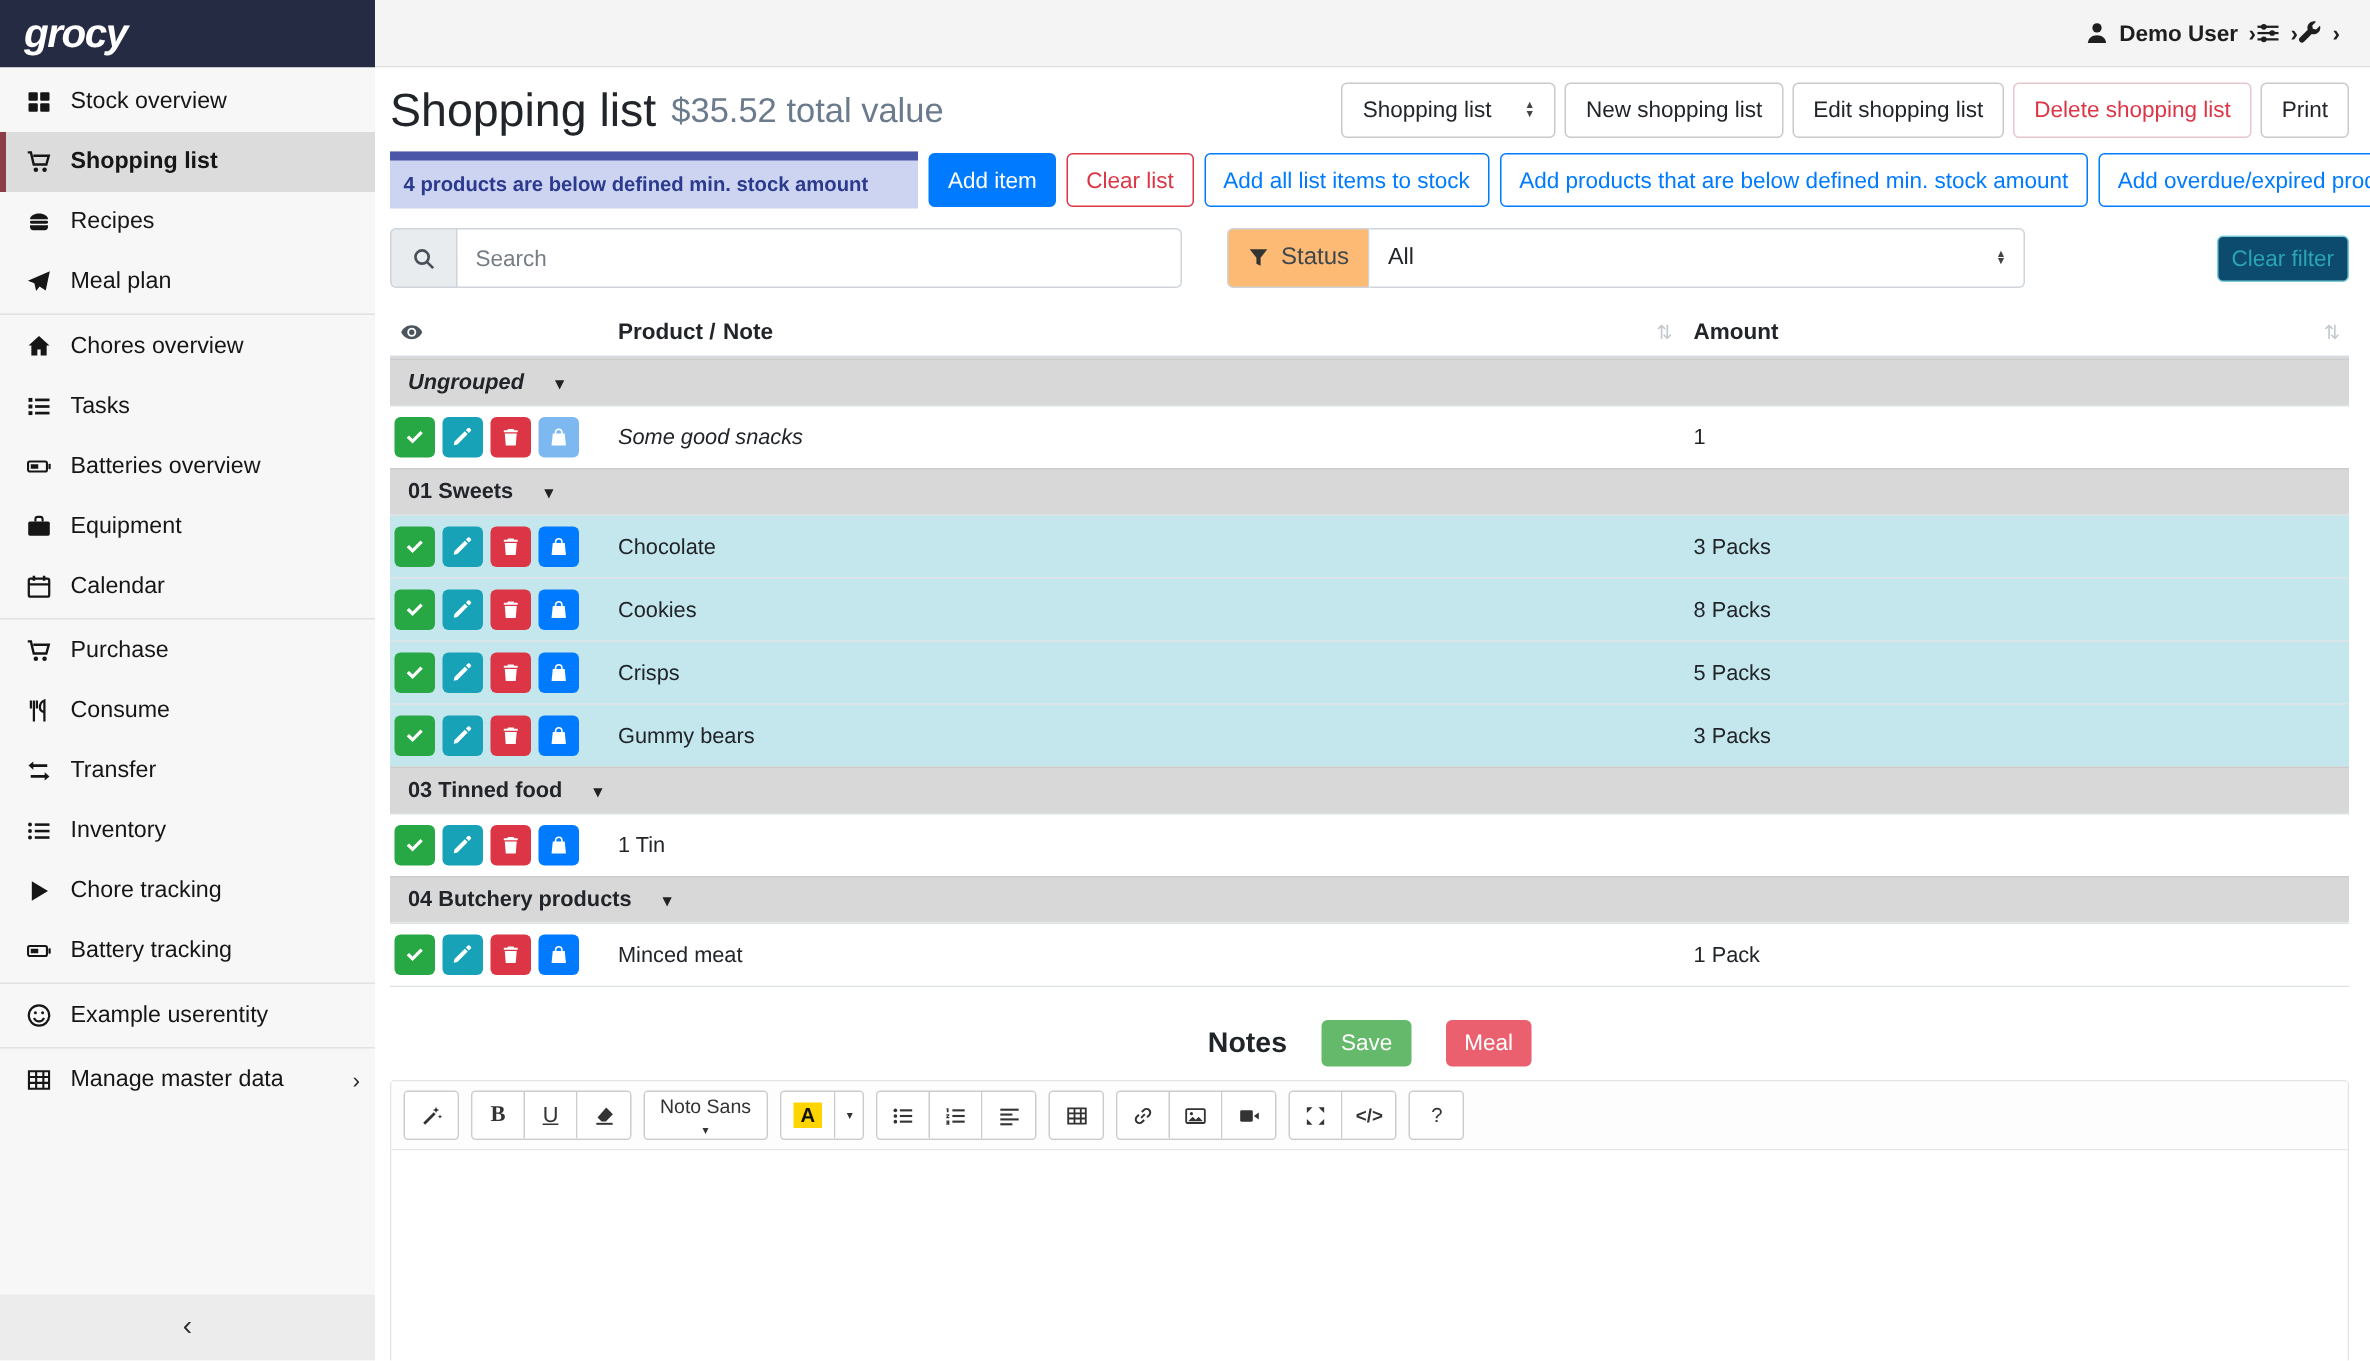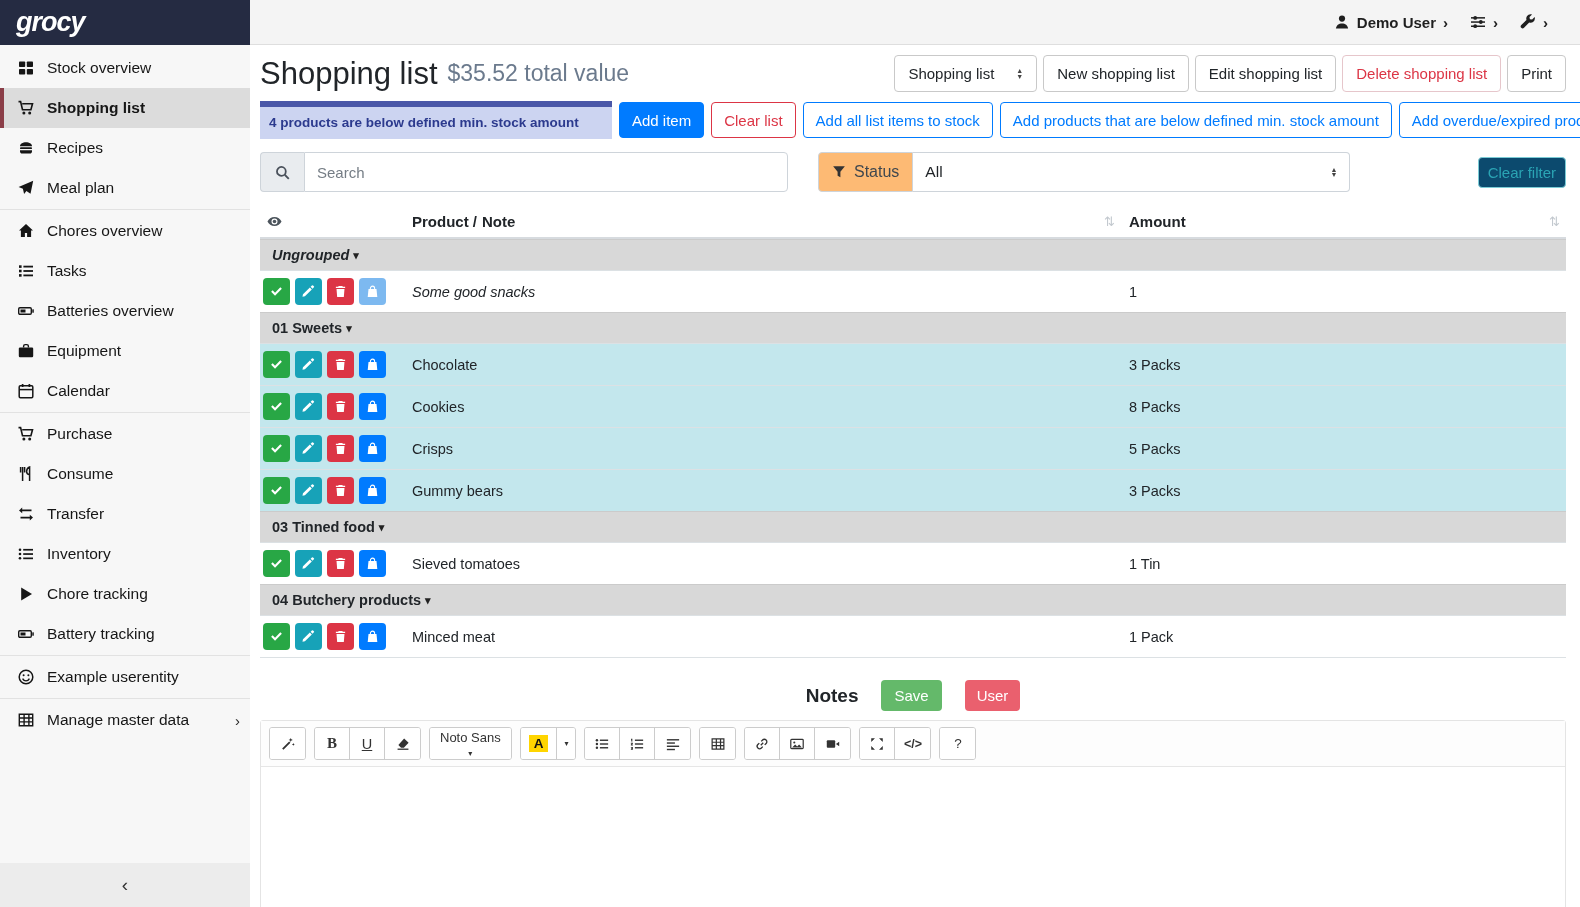--- a/index.html
+++ b/index.html
@@ -7,21 +7,21 @@
        font-family:"Liberation Sans",sans-serif;position:relative;}
   .uni{font-style:normal;}
   svg{display:block;}
 
   
   .topbar{height:45px;display:flex;}
   .logo{width:250px;min-width:250px;box-sizing:border-box;background:#252b42;color:#fff;
         font-size:27px;font-weight:700;font-style:italic;letter-spacing:-1px;
         display:flex;align-items:center;padding-left:16px;cursor:pointer;}
   .topbar-right{flex:1;background:#f4f4f4;border-bottom:1px solid #dedede;display:flex;
-        align-items:center;justify-content:flex-end;gap:22px;padding-right:32px;}
+        align-items:center;justify-content:flex-end;padding-right:20px;}
   .tb-item{display:flex;align-items:center;gap:7px;font-size:15px;font-weight:700;color:#1f1f1f;cursor:pointer;}
   .tb-item .ic{font-size:16px;color:#1f1f1f;}
   .tb-chev{font-size:15px;font-weight:700;color:#1f1f1f;}
 
   
   .layout{display:flex;height:862px;}
 
   
   .sidebar{width:250px;min-width:250px;background:#f7f7f7;display:flex;flex-direction:column;justify-content:space-between;}
   #sidebar-items{flex:1;padding-top:3px;}
@@ -83,21 +83,21 @@
   
   .table{margin-top:14px;}
   .grid-cols{display:grid;grid-template-columns:152px 1fr 437px;align-items:center;}
   .thead{height:31px;border-bottom:2px solid #d7dbdf;font-weight:700;font-size:15px;}
   .th{display:flex;align-items:center;height:100%;}
   .th-eye{padding-left:7px;color:#4c545c;cursor:pointer;font-size:15px;}
   .note-col{margin-left:5px;}
   .sort{margin-left:auto;margin-right:14px;color:#c3c9cf;font-size:13px;font-weight:400;}
   .th-amount .sort{margin-right:6px;}
   .group-row{background:#d8d8d8;height:30px;display:flex;align-items:center;padding-left:12px;
-        font-size:14.5px;font-weight:700;gap:4px;cursor:pointer;border-top:1px solid #cbcbcb;}
+        font-size:14.5px;font-weight:700;gap:21px;cursor:pointer;border-top:1px solid #cbcbcb;}
   .group-row.italic .group-name{font-style:italic;font-weight:600;}
   .group-caret{font-size:11px;color:#222;}
   .product-row{height:41px;border-top:1px solid #dce1e4;font-size:14.5px;background:#fff;}
   .product-row.hl{background:#c3e7ed;}
   #table-body{border-bottom:1px solid #dce1e4;}
   .row-btns{display:flex;gap:5px;padding-left:3px;}
   .row-btn{width:27px;height:27px;border:none;border-radius:4px;color:#fff;display:flex;
         align-items:center;justify-content:center;cursor:pointer;padding:0;}
   .row-btn svg{width:13px;height:13px;}
   .rb-green{background:#28a745;}.rb-teal{background:#17a2b8;}.rb-red{background:#dc3545;}
@@ -594,21 +594,20 @@
                   <path d="M5.7 1.2h4.6l.5 1.1h2.9v1.5H2.3V2.3h2.9zM3.1 5h9.8l-.8 9.8H3.9z"></path>
                 </svg>
               </button>
               <button class="row-btn rb-blue">
                 <svg viewBox="0 0 16 16" width="1em" height="1em" fill="currentColor" aria-hidden="true">
                   <path d="M3.1 5h9.8l1 9.8H2.1z"></path>
                   <path d="M5.4 6.6V4a2.6 2.6 0 0 1 5.2 0v2.6" fill="none" stroke="currentColor" stroke-width="1.3"></path>
                 </svg>
               </button>
             </div>
-            <div class="cell product">Sieved tomatoes</div>
             <div class="cell amount">1 Tin</div>
           </div>
           <div class="group-row">
             <span class="group-name">04 Butchery products</span>
             <span class="group-caret uni">▾</span>
           </div>
           <div class="product-row grid-cols">
             <div class="row-btns">
               <button class="row-btn rb-green">
                 <svg viewBox="0 0 16 16" width="1em" height="1em" fill="currentColor" aria-hidden="true">
@@ -634,21 +633,21 @@
             </div>
             <div class="cell product">Minced meat</div>
             <div class="cell amount">1 Pack</div>
           </div>
         </div>
     </div>
 
     <div class="notes-head">
       <h2 class="notes-title">Notes</h2>
       <button class="btn-save">Save</button>
-      <button class="btn-clearnotes">User</button>
+      <button class="btn-clearnotes">Meal</button>
     </div>
 
     <div class="editor">
       <div class="nt-toolbar" id="nt-toolbar">
           <div class="nt-group">
             <button class="nt-btn">
               <svg viewBox="0 0 16 16" width="1em" height="1em" fill="currentColor" aria-hidden="true">
                 <path d="m1.3 13.2 8-8 1.5 1.5-8 8zM11.1 1l.7 1.7 1.7.7-1.7.7-.7 1.7-.7-1.7-1.7-.7 1.7-.7zM14.1 6.9l.5 1.1 1.1.5-1.1.5-.5 1.1-.5-1.1-1.1-.5 1.1-.5z"></path>
               </svg>
             </button>

